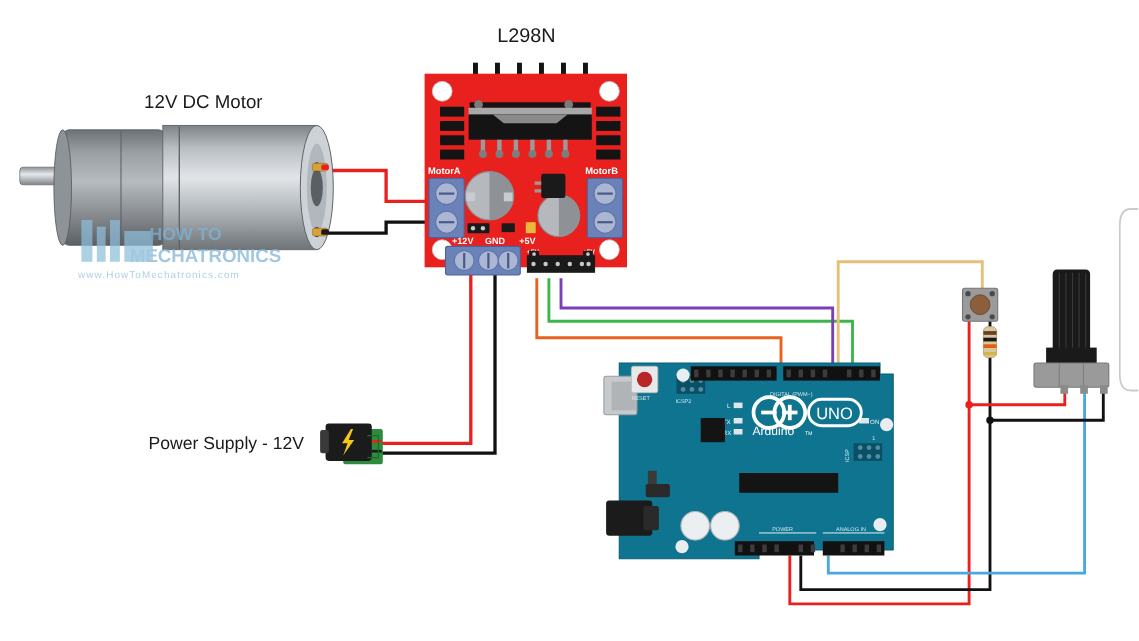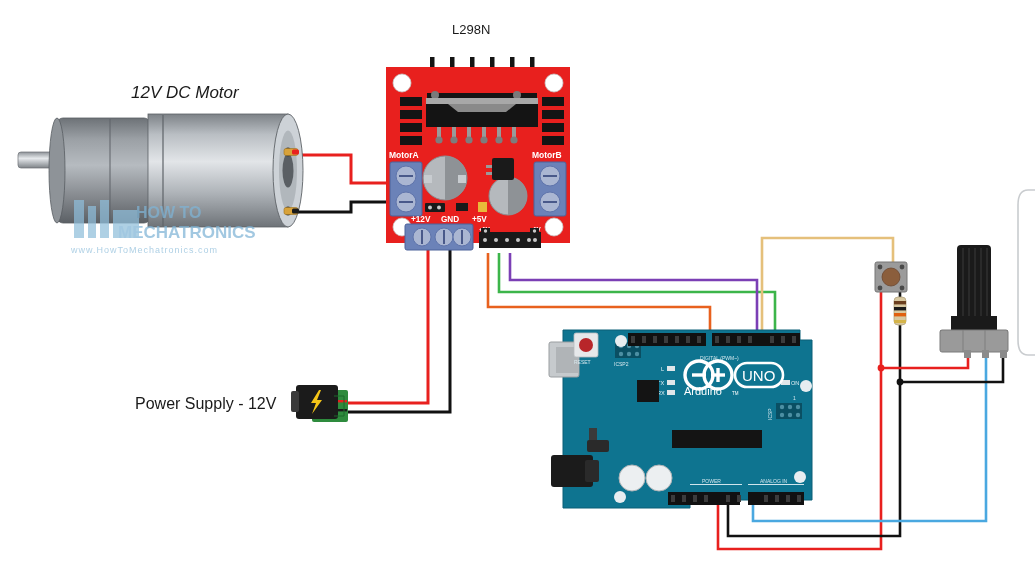--- a/index.html
+++ b/index.html
@@ -8,22 +8,22 @@
   #stage{position:absolute;left:0;top:0;width:1035px;height:583px;}
   .lbl{position:absolute;color:#1a1a1a;white-space:nowrap;}
   svg{position:absolute;left:0;top:0;}
   .wire{fill:none;stroke-linecap:butt;stroke-linejoin:miter;}
 </style>
 </head>
 <body>
 
 <div id="stage">
 
-  <div class="lbl" style="left:131px;top:83px;font-size:17px;font-style:italic;">12V DC Motor</div>
-  <div class="lbl" style="left:452px;top:22px;font-size:13px;">L298N</div>
+  <div class="lbl" style="left:131px;top:83px;font-size:17px;">12V DC Motor</div>
+  <div class="lbl" style="left:452px;top:22px;font-size:18px;">L298N</div>
   <div class="lbl" style="left:135px;top:395px;font-size:16px;text-align:center;">Power Supply - 12V</div>
 
   <svg width="1035" height="583">
 
     <path class="wire" d="M 297 155 L 351 155 L 351 183 L 393 183" stroke="#e8201e" stroke-width="3"></path>
 
     <path class="wire" d="M 297 212 L 351 212 L 351 202 L 393 202" stroke="#111111" stroke-width="3"></path>
 
     <path class="wire" d="M 347 403 L 428 403 L 428 243" stroke="#e8201e" stroke-width="3"></path>
 

